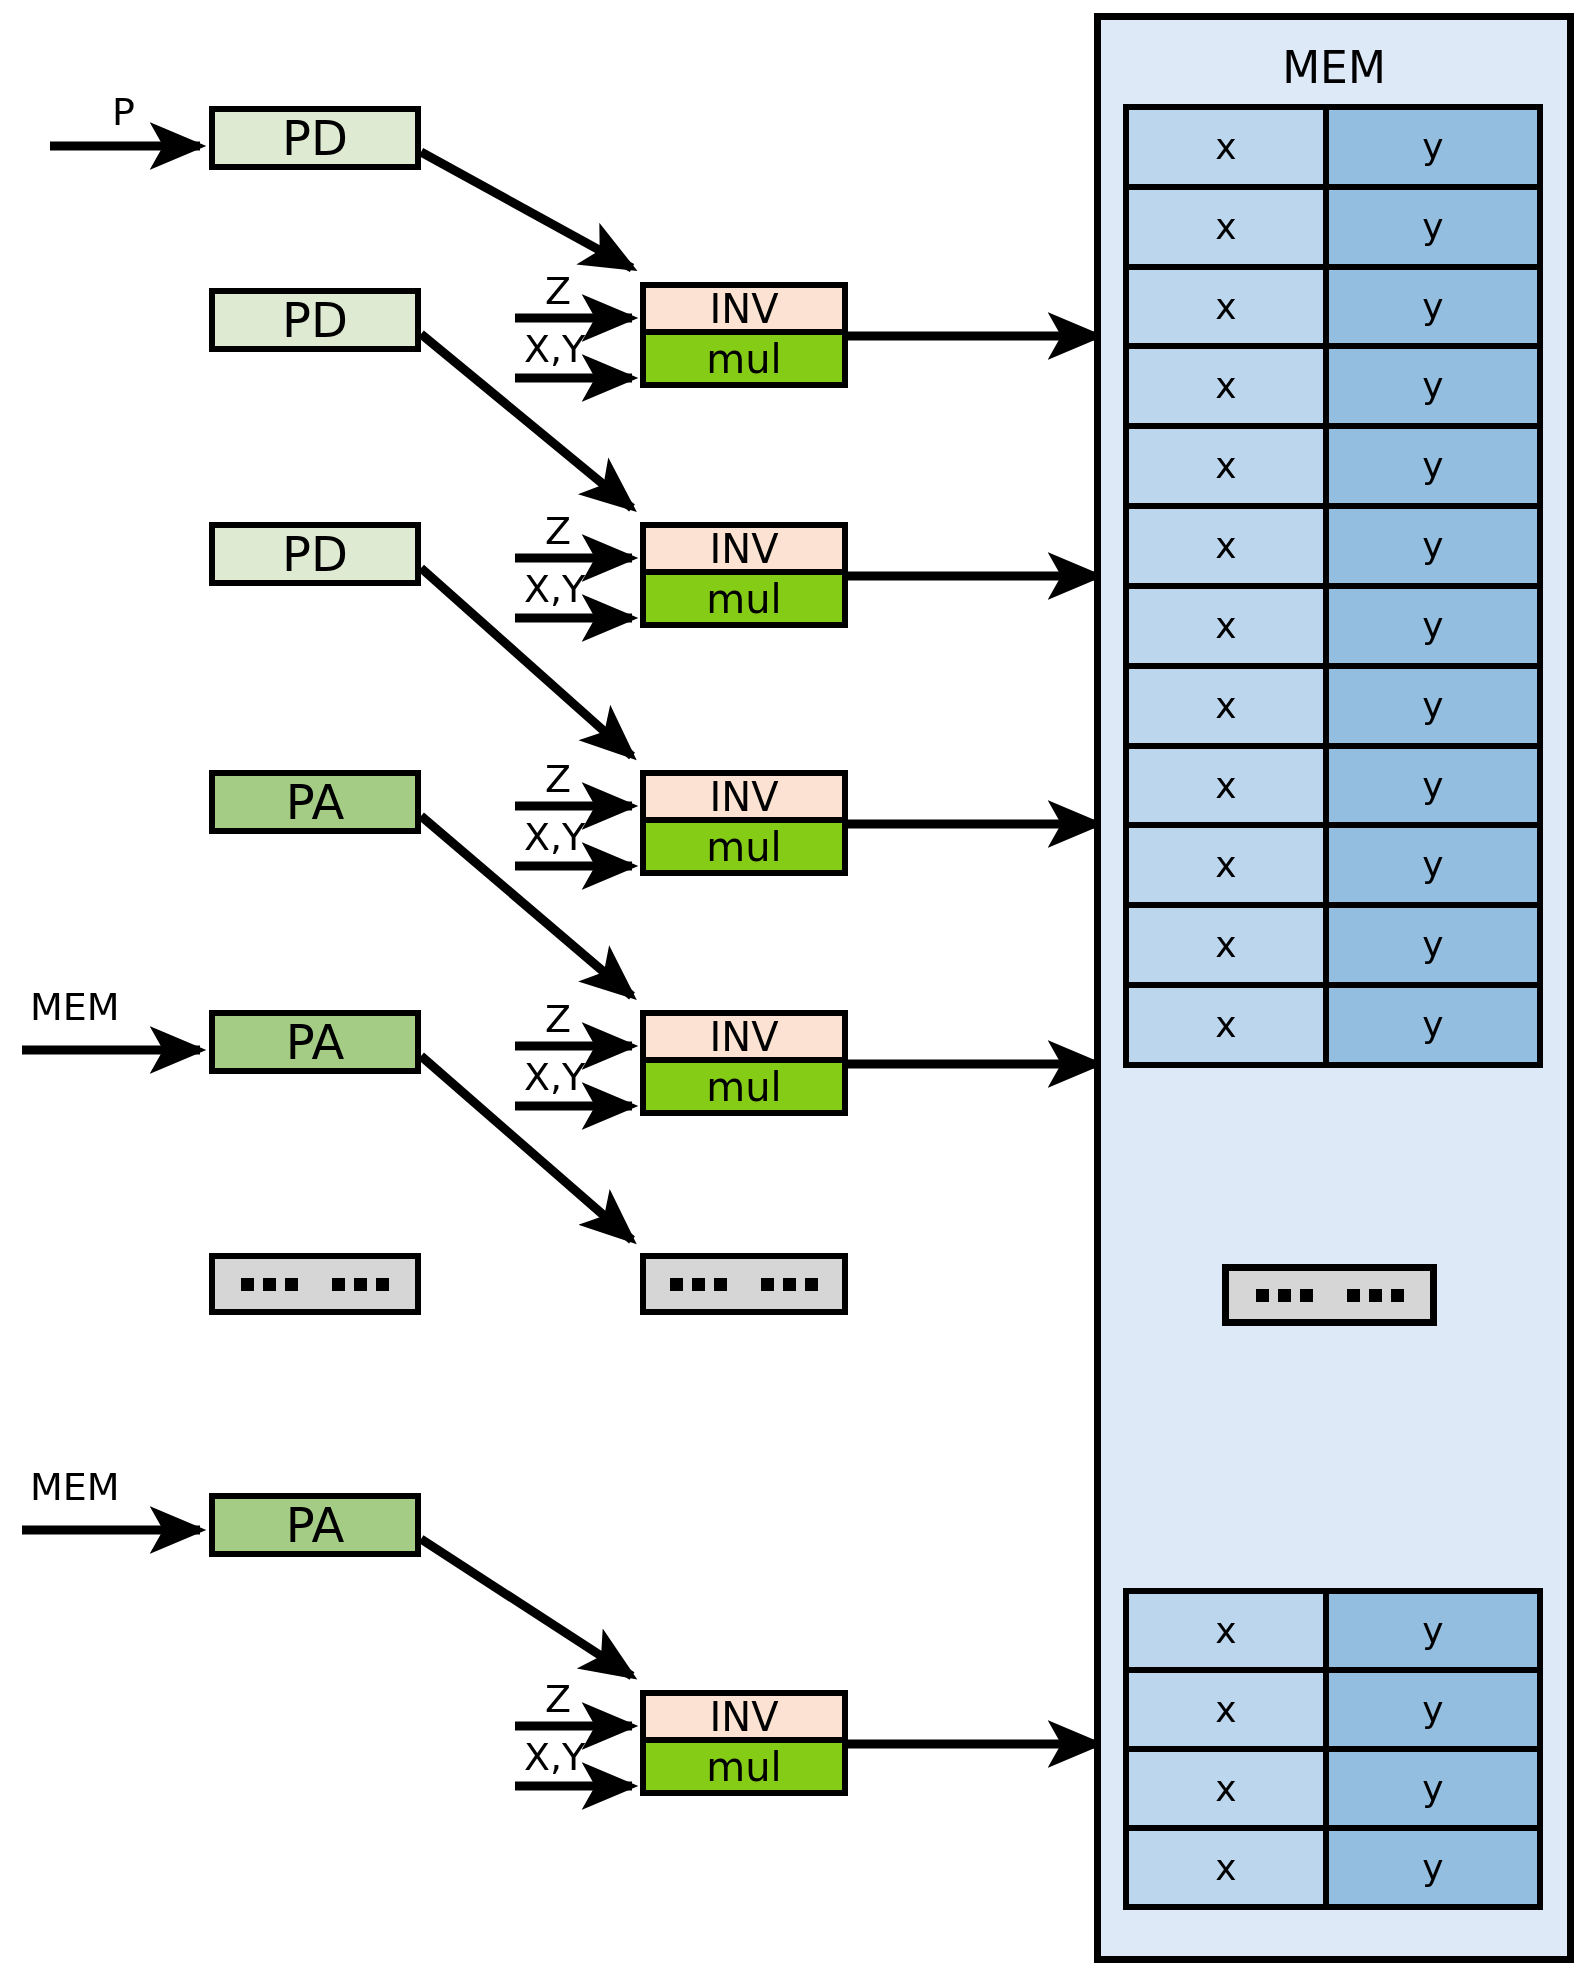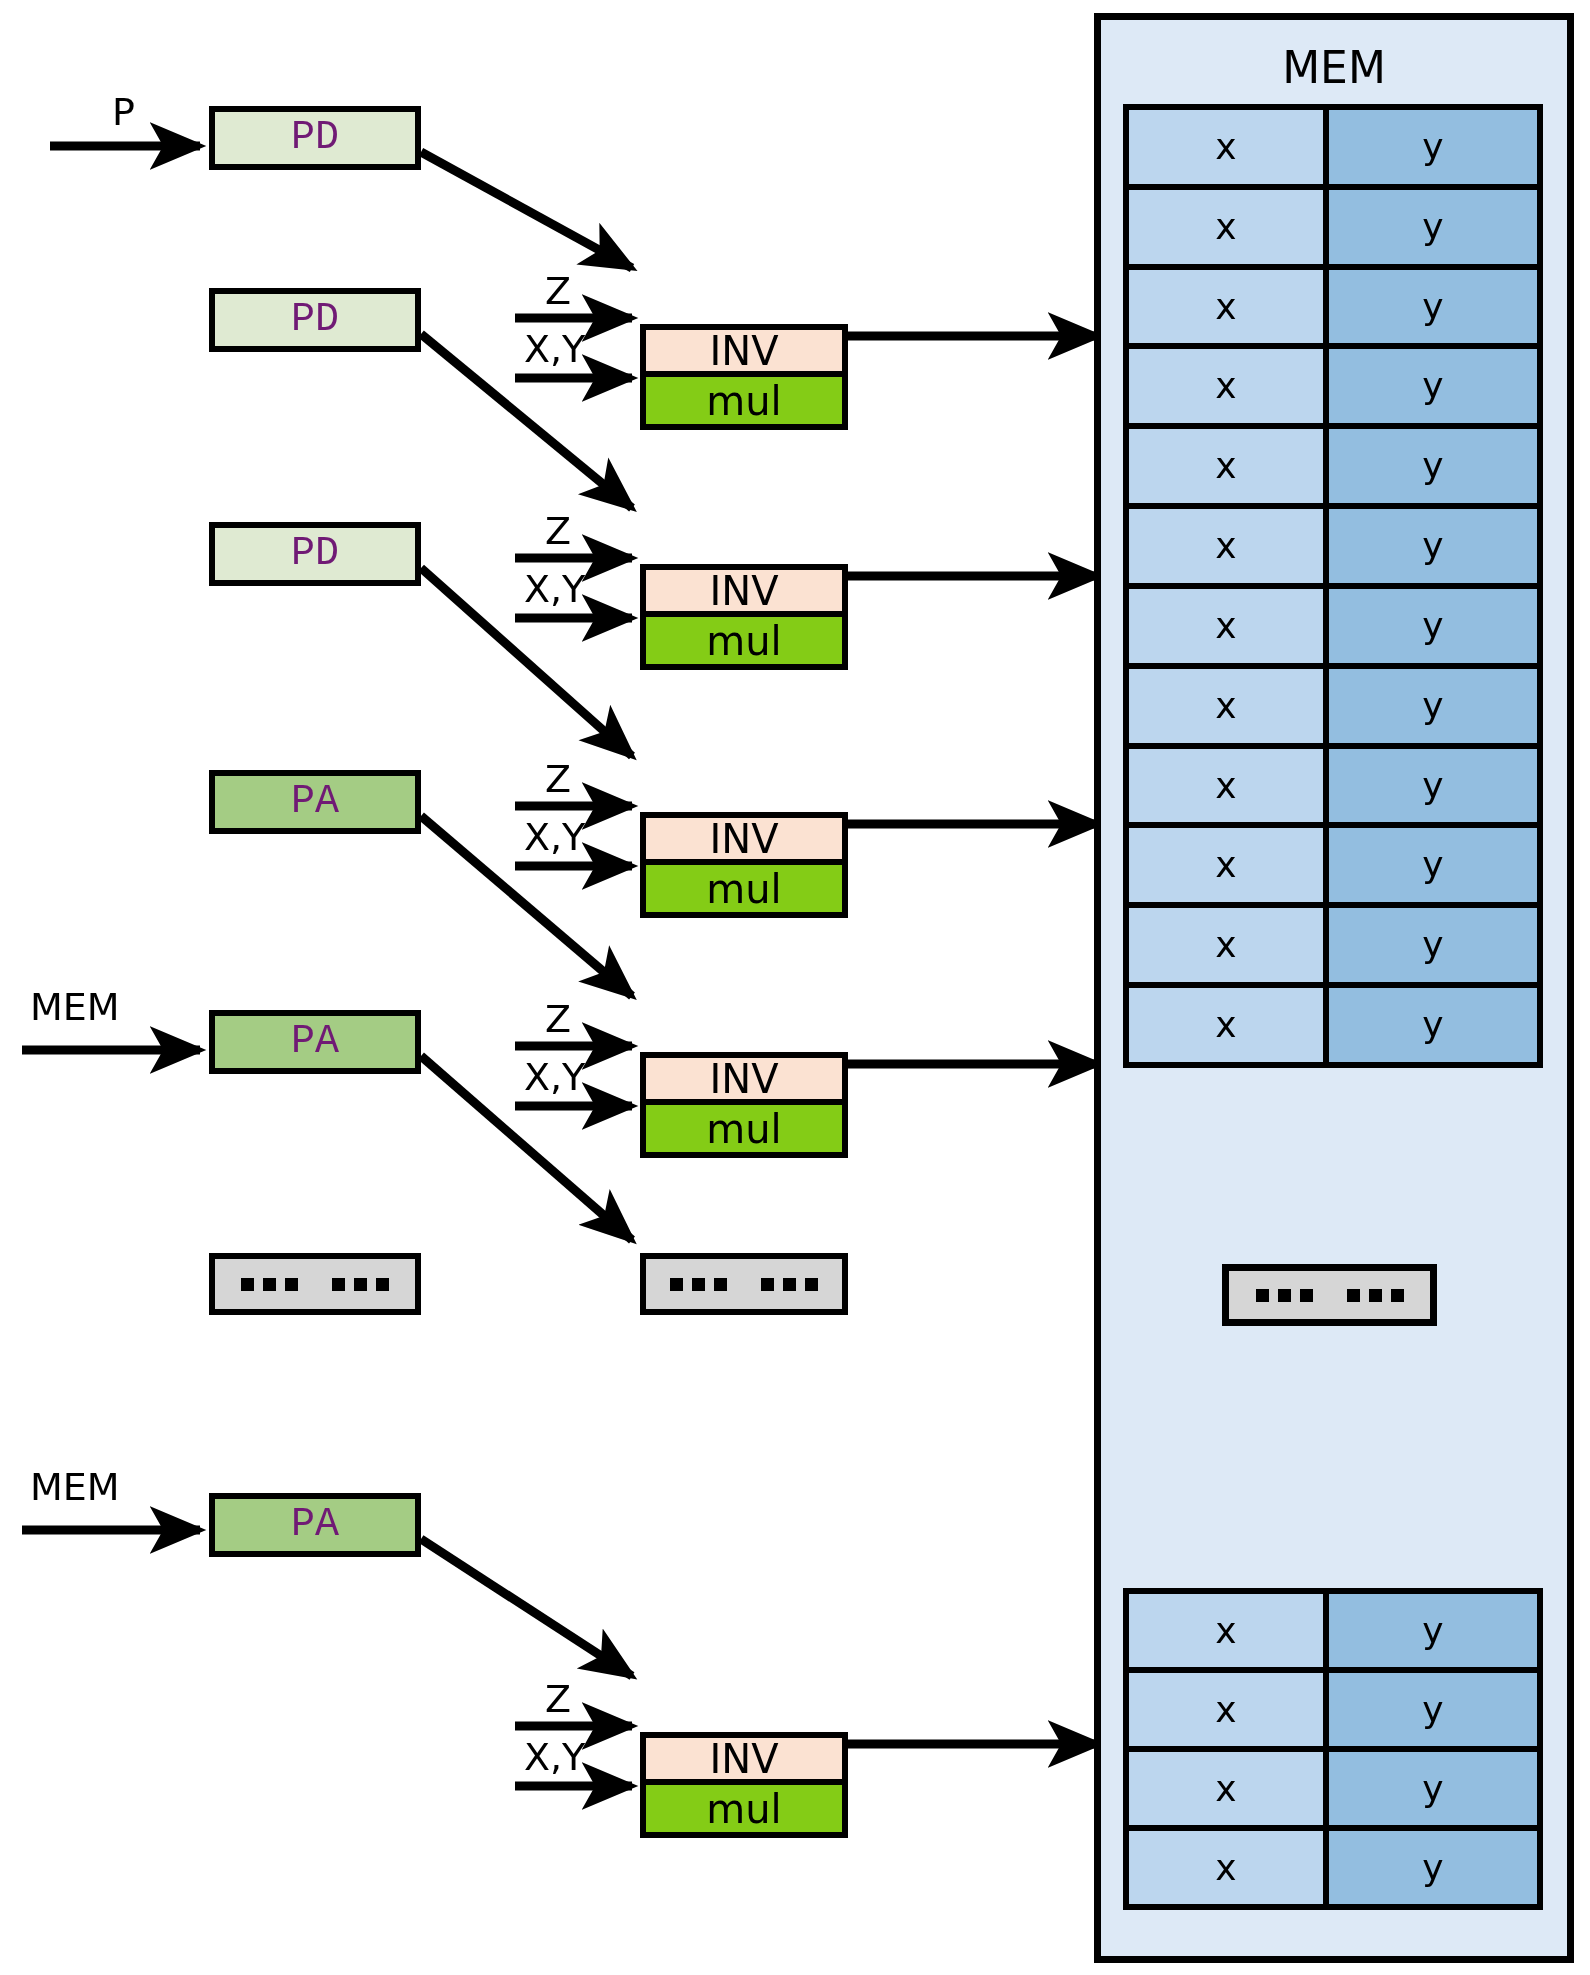--- a/index.html
+++ b/index.html
@@ -25,38 +25,36 @@
     height: 1975px;
   }
   
   .box {
     position: absolute;
     box-sizing: border-box;
     border: 6px solid #000000;
     display: flex;
     align-items: center;
     justify-content: center;
-    font-size: 40px;
+    font-size: 48px;
     line-height: 1;
-    color: #701a75;
+    color: #000000;
     z-index: 5;
-    font-family: Liberation Mono, monospace;
   }
   .box-pd  { background: #dfead2; }
   .box-pa  { background: #a4cc84; }
   .box-dots{ background: #d6d6d6; }
 
   
   .unit {
     position: absolute;
     box-sizing: border-box;
     border: 6px solid #000000;
     z-index: 5;
     background: #fbe2d2;
-    margin-top: 42px;
   }
   .unit > div {
     box-sizing: border-box;
     display: flex;
     align-items: center;
     justify-content: center;
     font-size: 40px;
     line-height: 1;
     color: #000000;
     height: 50%;

